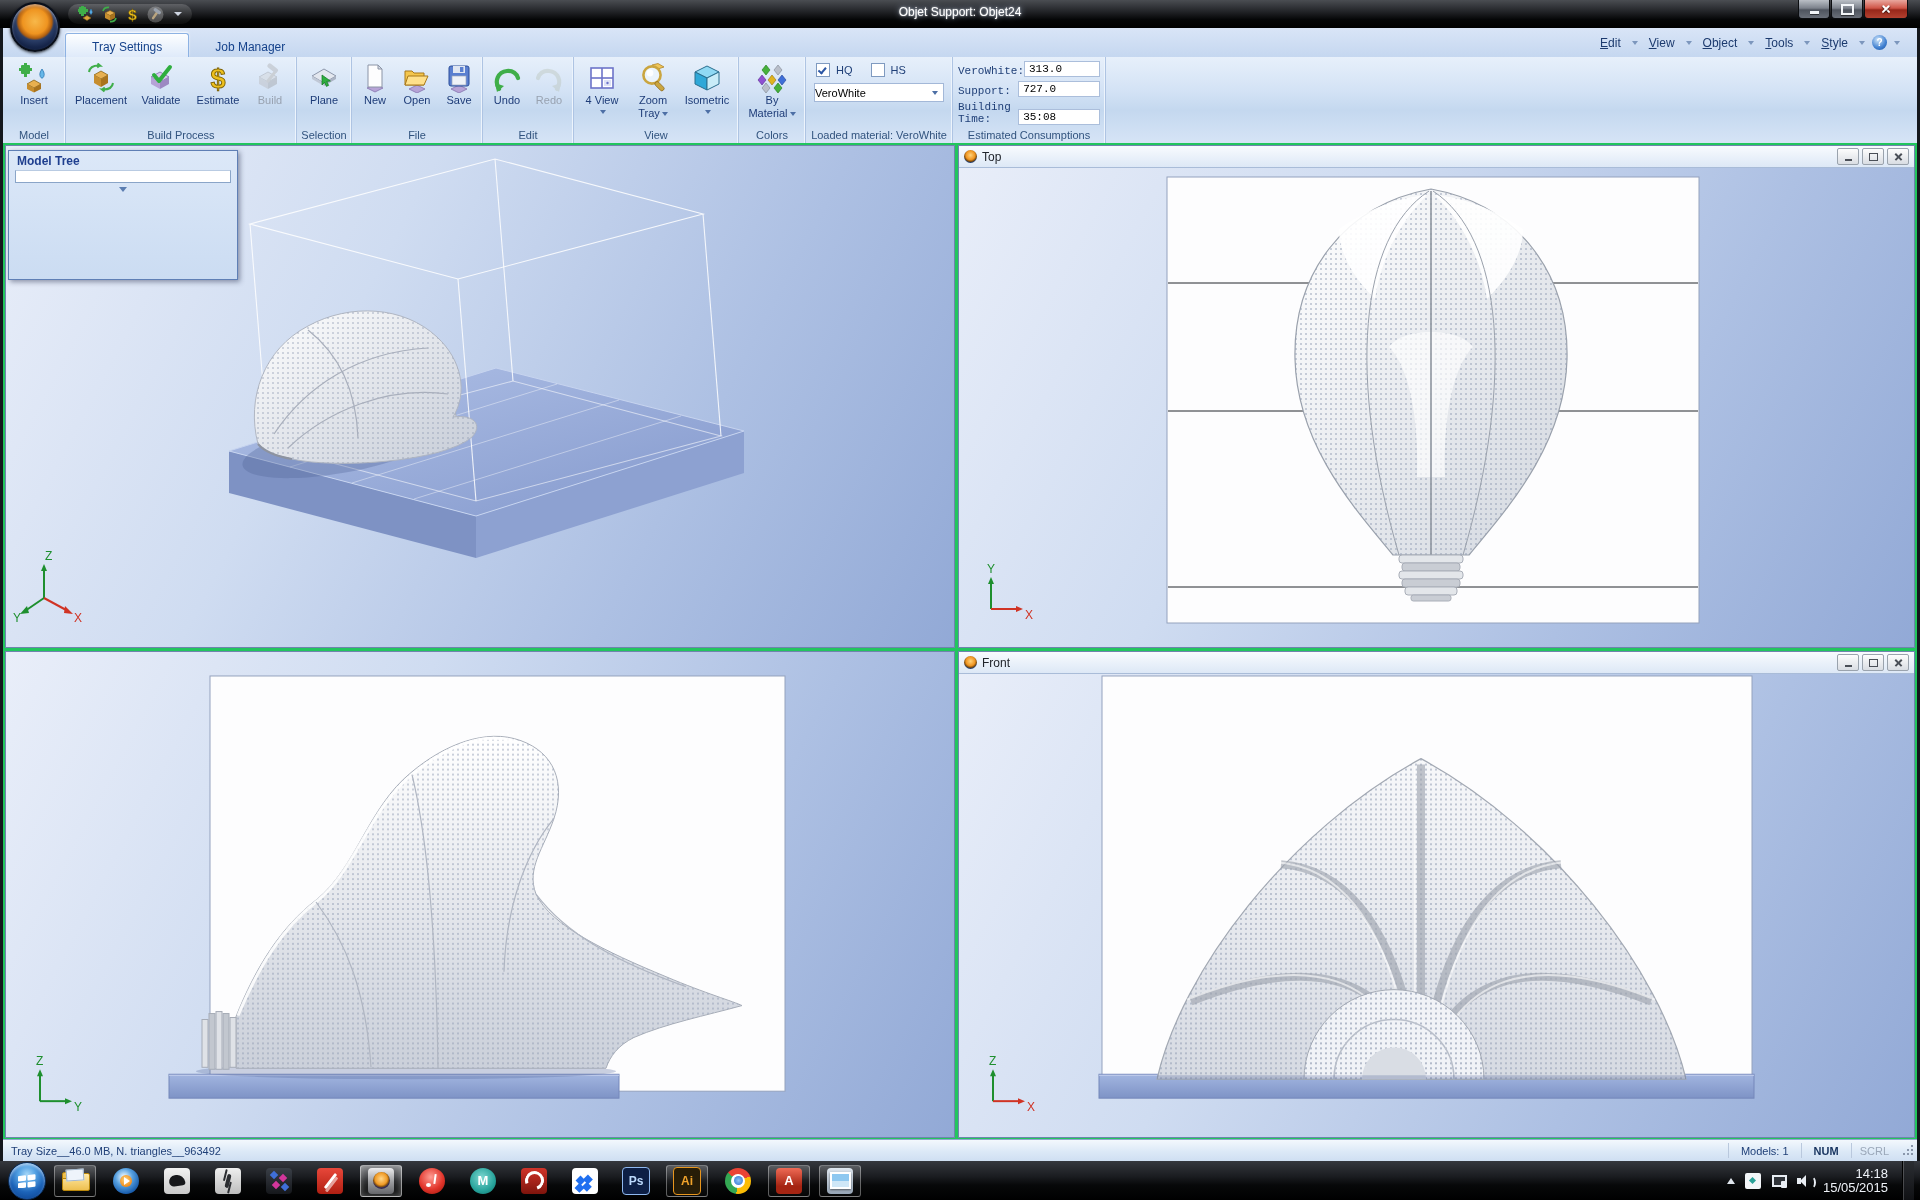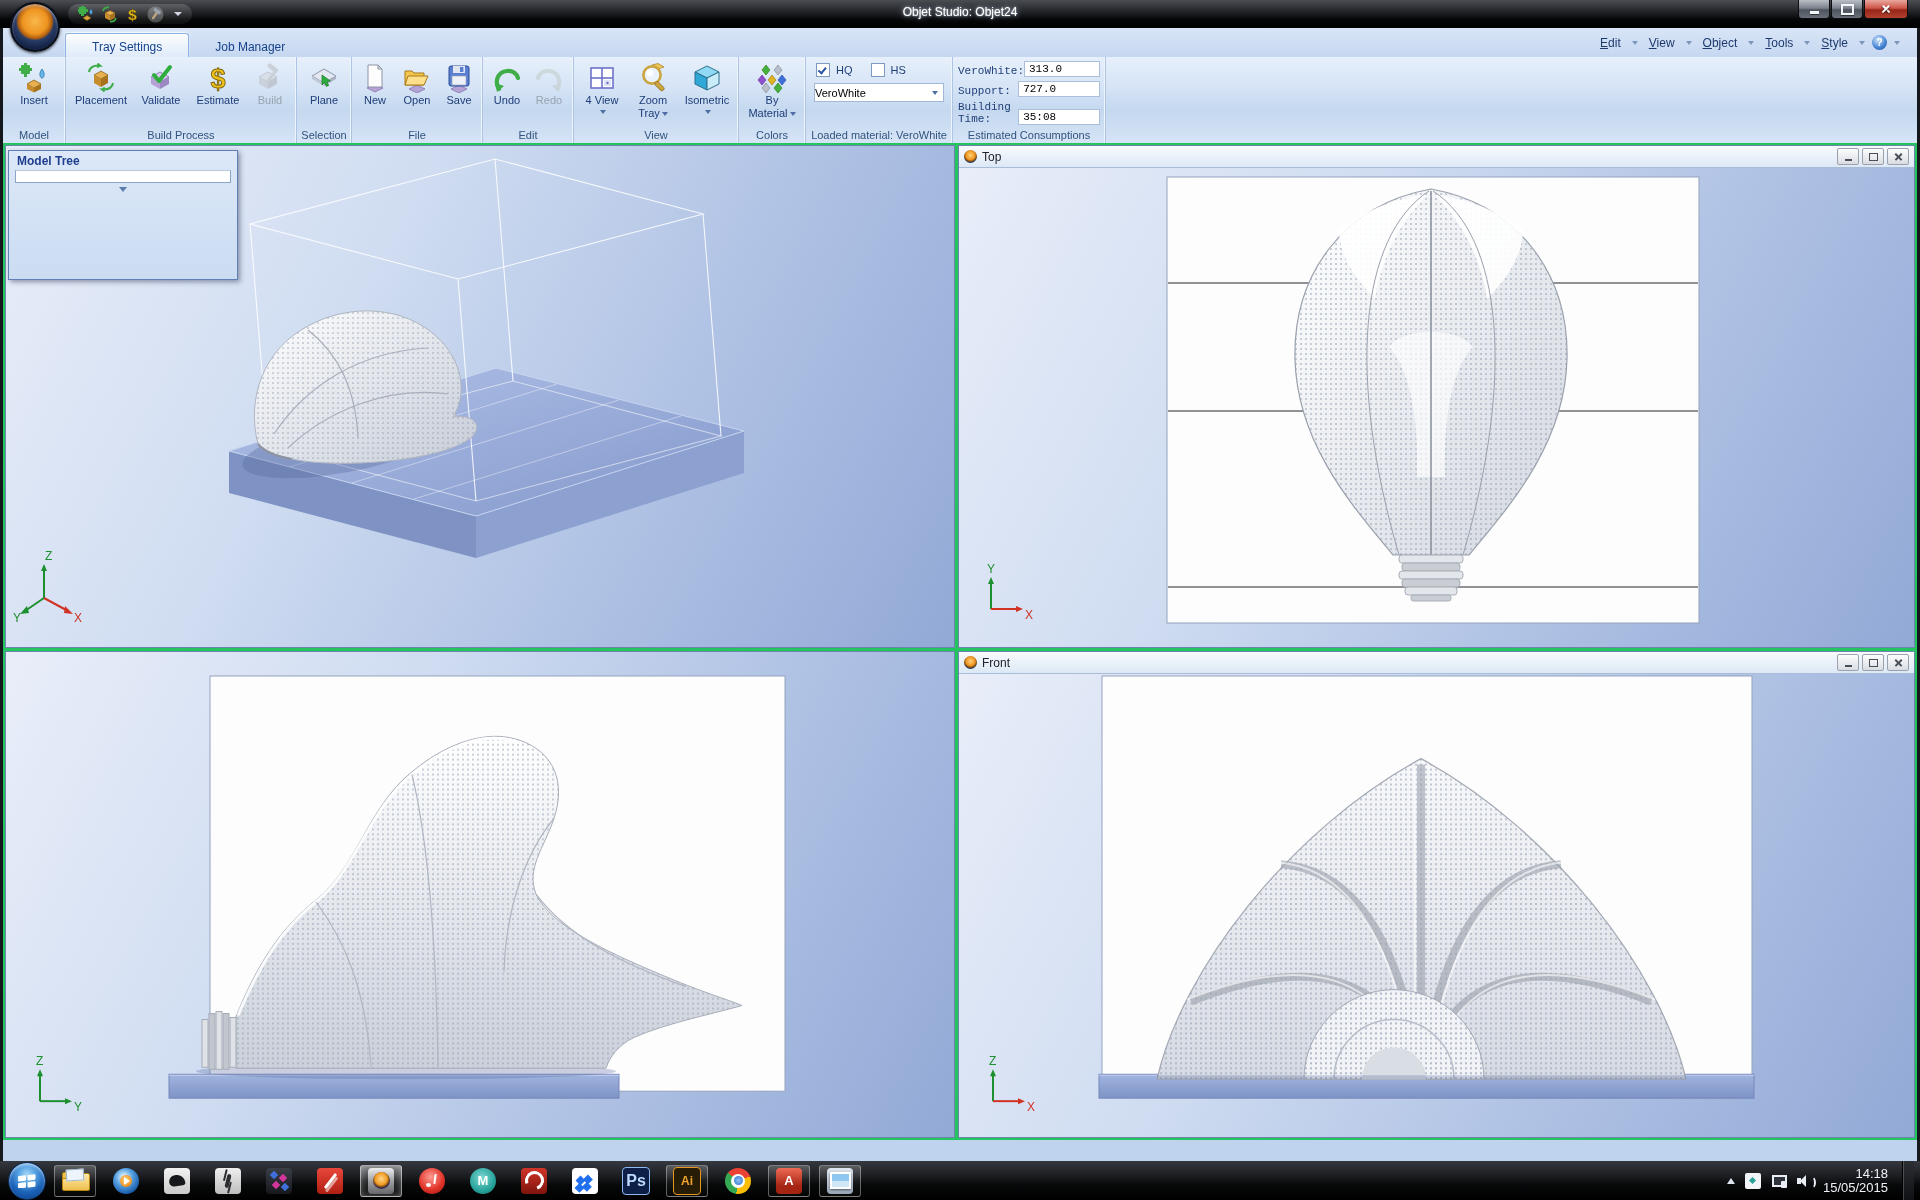--- a/index.html
+++ b/index.html
@@ -138,21 +138,21 @@
   .tb-objet .orb2{width:17px;height:17px;border-radius:50%;background:radial-gradient(circle at 48% 40%,#ffd78a,#f09a25 45%,#8a5510 58%,#3a2f55 66%,#191327 100%);}
   .tb-itunes{width:26px;height:26px;background:radial-gradient(circle at 45% 35%,#ff9d94,#e2362c 55%,#9c1309);display:flex;align-items:center;justify-content:center;}
   .note{position:relative;width:12px;height:13px;}
   .note i{position:absolute;right:2px;top:0;width:2px;height:10px;background:#fff;transform:rotate(8deg);}
   .note b{position:absolute;left:0;bottom:0;width:5px;height:4px;border-radius:50%;background:#fff;}
   .tb-maker{width:26px;height:26px;border-radius:50%;background:radial-gradient(circle at 45% 38%,#7fd8d2,#27a39b 60%,#0d6f68);color:#fff;font-weight:bold;font-size:13px;display:flex;align-items:center;justify-content:center;}
   .tb-acrobat{background:linear-gradient(#d0342a,#7e140c);}
   .tb-acrobat .swirl{width:13px;height:13px;border:3px solid #fff;border-bottom-color:transparent;border-radius:50%;transform:rotate(25deg);}
   .tb-dropbox{background:#fff;}
   .tb-dropbox .dbx{width:7px;height:7px;background:#1f6ff0;transform:rotate(45deg);box-shadow:9px 0 0 #1f6ff0,4.5px 6px 0 #1f6ff0,4.5px -6px 0 #1f6ff0;margin-left:-9px;margin-top:0px;}
-  .tb-ps{background:#0d1f45;border:1px solid #8fb8ef;color:#bcd9fb;font-size:16px;font-weight:bold;}
+  .tb-ps{background:#0d1f45;border:1px solid #8fb8ef;color:#bcd9fb;font-size:12px;font-weight:bold;}
   .tb-ai{background:#271d07;border:1px solid #e8961e;color:#f0a32b;font-size:12px;font-weight:bold;}
   .tb-chrome{width:26px;height:26px;position:relative;background:conic-gradient(from -50deg,#ea4335 0 33%,#fbbc05 33% 66%,#34a853 66% 100%);}
   .tb-chrome .w{position:absolute;left:6px;top:6px;width:14px;height:14px;border-radius:50%;background:#fff;}
   .tb-chrome .b{position:absolute;left:8.5px;top:8.5px;width:9px;height:9px;border-radius:50%;background:radial-gradient(#8ec2f2,#2a6fd3);}
   .tb-acad{background:linear-gradient(#ef6a55,#a52412 70%);color:#fff;font-size:13px;font-weight:bold;}
   .tb-photo{background:linear-gradient(#dfe7ef,#97a6b6);}
   .tb-photo .pic{width:17px;height:13px;background:linear-gradient(#8ec8f0 55%,#cfe7f7 55%);border:2px solid #fff;box-shadow:0 1px 2px rgba(0,0,0,.5);}
   .tray{margin-left:auto;display:flex;align-items:center;gap:10px;padding-right:6px;}
   .tray-up{width:0;height:0;border-left:4.5px solid transparent;border-right:4.5px solid transparent;border-bottom:6px solid #dfe5ec;}
   .tri{width:16px;height:16px;position:relative;}
@@ -192,21 +192,21 @@
       <svg class="qicon" viewBox="0 0 17 17">
           <text x="8.5" y="14" text-anchor="middle" font-size="15" font-weight="bold" fill="#eec01d" stroke="#7c6104" stroke-width=".5" font-family="Liberation Sans, sans-serif">$</text>
         </svg>
       <svg class="qicon" viewBox="0 0 17 17">
           <circle cx="8.5" cy="8.5" r="8" fill="rgba(255,255,255,.25)"></circle>
           <rect x="7.4" y="5" width="2.4" height="9" rx="1" fill="#b9a47e" transform="rotate(35 8.5 8.5)"></rect>
           <rect x="4" y="3" width="8" height="3.4" rx="1.4" fill="#9aa2ad" transform="rotate(35 8.5 8.5)"></rect>
         </svg>
       <span class="qarrow"></span>
     </div>
-    <div class="tb-title">Objet Studio: Objet24</div>
+    <div class="tb-title">Objet Support: Objet24</div>
     <div class="twins">
       <div class="twb">
           <span class="g-min"></span>
         </div>
       <div class="twb">
           <span class="g-max"></span>
         </div>
       <div class="twb close">
           <span class="g-x">
             <i></i>
@@ -709,20 +709,31 @@
             <line x1="0" y1="0" x2="26" y2="0" stroke="#d03324" stroke-width="2"></line>
               <polygon points="25,-3 25,3 32,0" fill="#d03324"></polygon>
             <text x="-4" y="-36" fill="#1e8f2e">Z</text>
             <text x="34" y="10" fill="#d03324">X</text>
           </g>
         </svg>
       </div>
     </div>
   </div>
 
+  <div class="statusbar">
+    <span class="sb-info">Tray Size__46.0 MB, N. triangles__963492</span>
+    <span class="sb-right">
+      <span class="scell">Models: 1</span>
+      <span class="scell bold">NUM</span>
+      <span class="scell dim">SCRL</span>
+      <span class="grip">
+          <i></i>
+        </span>
+    </span>
+  </div>
 
   <div class="taskbar">
     <div class="startorb">
       <svg class="flagsvg" width="18" height="15" viewBox="0 0 18 15">
           <g fill="#fff" transform="skewY(-6)">
             <rect x="0" y="3" width="8" height="5.5" rx="1"></rect>
             <rect x="9.5" y="3" width="8" height="5.5" rx="1"></rect>
             <rect x="0" y="10" width="8" height="5.5" rx="1"></rect>
             <rect x="9.5" y="10" width="8" height="5.5" rx="1"></rect>
           </g>

